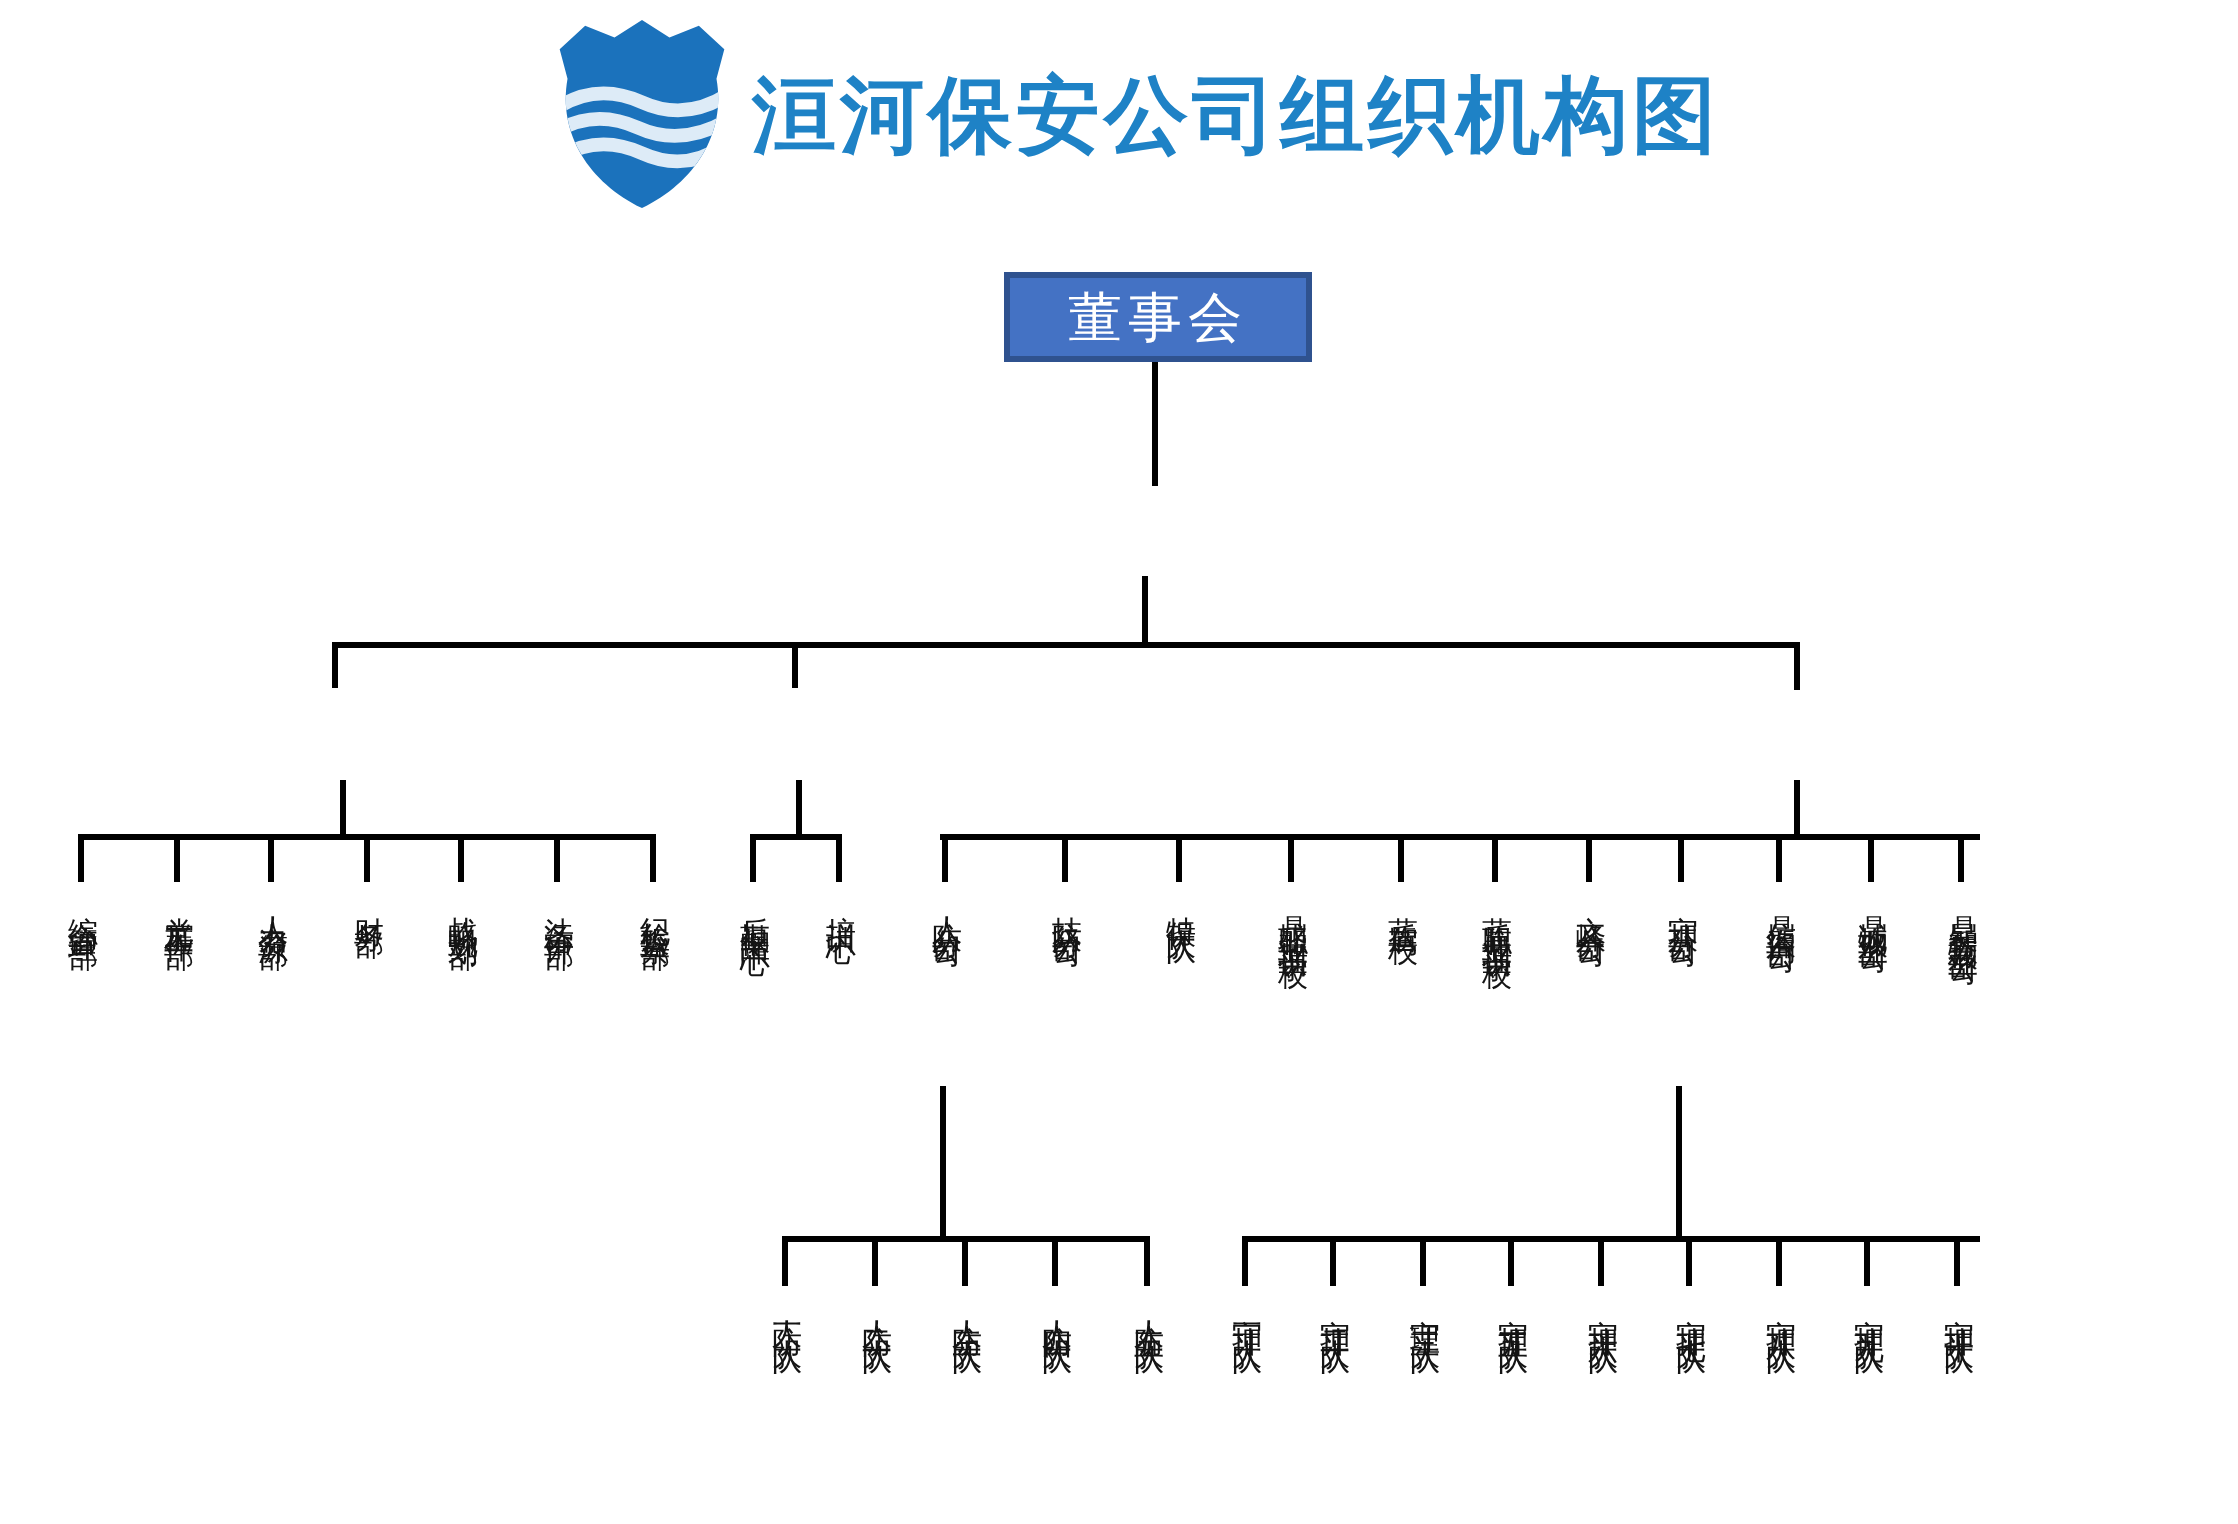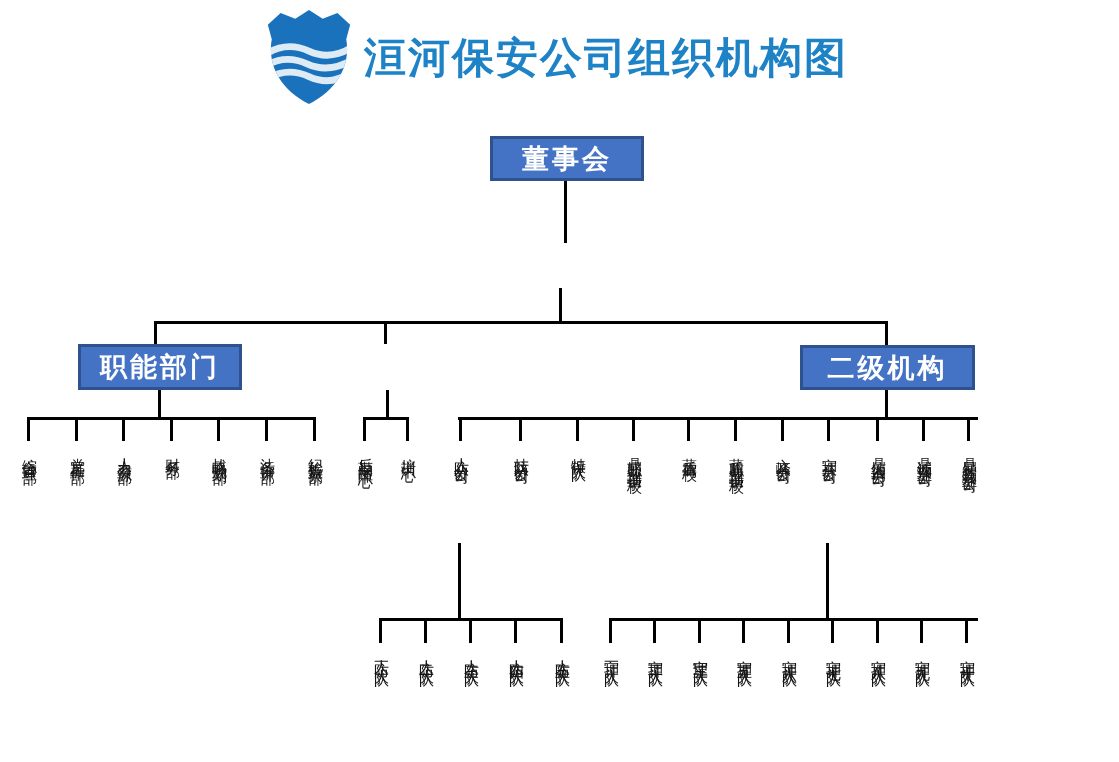--- a/index.html
+++ b/index.html
@@ -1,29 +1,29 @@
 <!DOCTYPE html>
 <html><head>
 <meta charset="utf-8">
 <style>
   html,body{margin:0;padding:0;background:#ffffff;}
   .canvas{
     position:relative;width:978px;height:762px;background:#ffffff;
-    overflow:hidden;font-family:"Liberation Sans",sans-serif;
+    overflow:hidden;font-family:"Liberation Sans",sans-serif;margin-left:12px;
   }
   .title{
     position:absolute;left:364px;top:30px;
     font-size:42px;font-weight:700;letter-spacing:2px;
     color:#1E82C6;font-family:"Liberation Sans",sans-serif;white-space:nowrap;
   }
   .logo{position:absolute;left:256px;top:8px;}
   .box{
     position:absolute;display:flex;align-items:center;justify-content:center;
     background:#4472C4;border:3px solid #2F528F;box-sizing:border-box;
-    color:#ffffff;font-weight:700;font-size:27px;letter-spacing:3px;white-space:nowrap;
+    color:#ffffff;font-weight:400;font-size:27px;letter-spacing:3px;white-space:nowrap;
   }
   .vline{position:absolute;width:3px;background:#000000;}
   .hline{position:absolute;height:3px;background:#000000;}
   .vlabel{
     position:absolute;writing-mode:vertical-rl;text-orientation:upright;
     font-family:"DejaVu Serif","Liberation Serif",serif;
     font-size:15px;letter-spacing:3px;line-height:17px;color:#141414;
     transform:translateX(-50%);white-space:nowrap;
   }
 </style>
@@ -41,22 +41,20 @@
     <path d="M52 2 L66 11 L81 5 L94 17 L90 32 C95 60 79 85 52 98 C25 85 9 60 14 32 L10 17 L23 5 L38 11 Z" fill="#1B72BC"></path>
     <g clip-path="url(#shieldClip)">
       <path d="M10 46 Q30 34 52 44 T96 40" stroke="#DDEBF7" stroke-width="7" fill="none"></path>
       <path d="M8 59 Q28 47 50 57 T96 53" stroke="#DDEBF7" stroke-width="7" fill="none"></path>
       <path d="M10 72 Q30 60 52 70 T94 66" stroke="#DDEBF7" stroke-width="7" fill="none"></path>
     </g>
   </svg>
   <div class="title">洹河保安公司组织机构图</div>
 
   <div class="box" style="left:490px;top:136px;width:154px;height:45px;">董事会</div>
-  <div class="box" style="left:78px;top:344px;width:164px;height:46px;">职能部门</div>
-  <div class="box" style="left:800px;top:345px;width:175px;height:45px;">二级机构</div>
 
   <div class="vline" style="left:564px;top:181px;height:62px;"></div>
   <div class="vline" style="left:559px;top:288px;height:36px;"></div>
   <div class="hline" style="left:154px;top:321px;width:734px;"></div>
   <div class="vline" style="left:154px;top:321px;height:23px;"></div>
   <div class="vline" style="left:384px;top:321px;height:23px;"></div>
   <div class="vline" style="left:885px;top:321px;height:24px;"></div>
 
   <div class="vline" style="left:158px;top:390px;height:28px;"></div>
   <div class="hline" style="left:27px;top:417px;width:289px;"></div>

